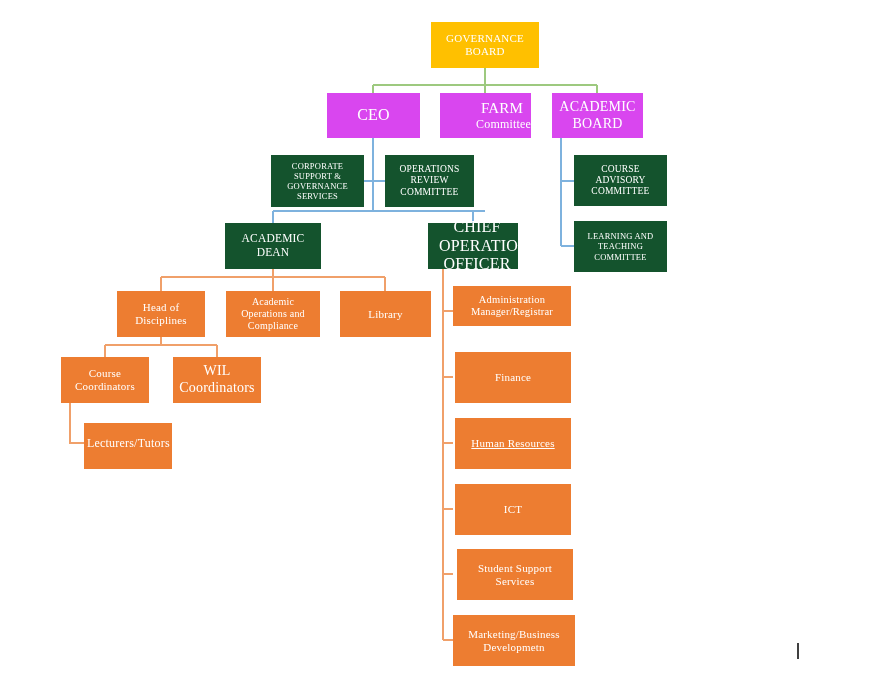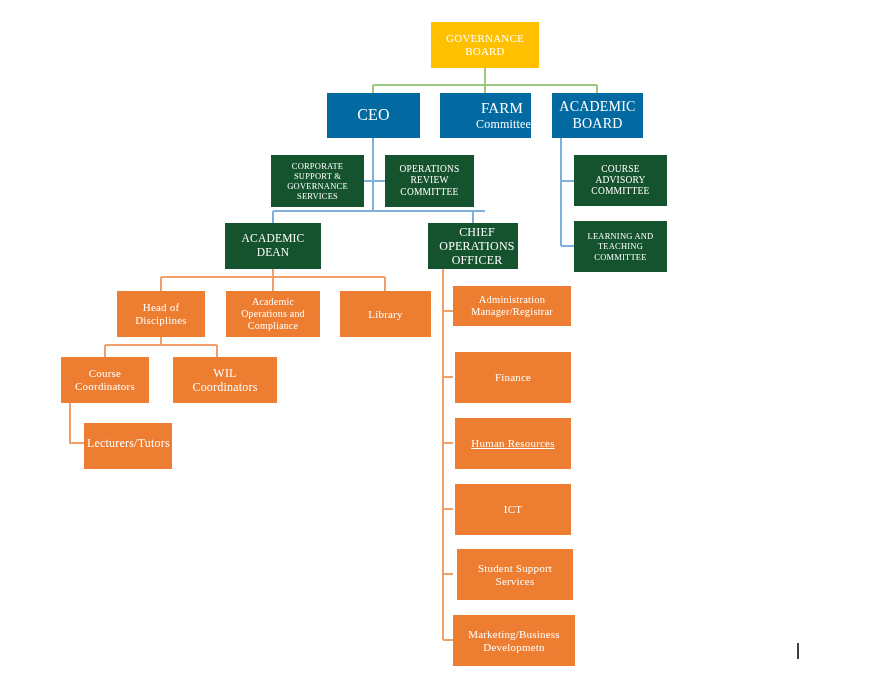--- a/index.html
+++ b/index.html
@@ -39,21 +39,21 @@
     letter-spacing: 0.2px;
     padding: 2px 3px;
   }
   .node .lines {
     width: 100%;
   }
   .node .ln {
     display: block;
   }
   .gold  { background: #ffc000; }
-  .green { background: #0369a1; }
+  .green { background: #d946ef; }
   .blue  { background: #14532d; }
   .orange{ background: #ed7d31; }
 
   .caret {
     position: absolute;
     width: 2px;
     background: #404040;
   }
 </style>
 </head>
@@ -168,21 +168,21 @@
       </span>
   </div>
 
   <div class="node blue" style="left:225px; top:223px; width:96px; height:46px; font-size:11.5px;">
     <span class="lines">
         <span class="ln">ACADEMIC</span>
         <span class="ln">DEAN</span>
       </span>
   </div>
 
-  <div class="node blue" style="left:428px; top:223px; width:90px; height:46px; font-size:12px;padding-left:11px;">
+  <div class="node blue" style="left:428px; top:223px; width:90px; height:46px; font-size:16px;padding-left:11px;">
     <span class="lines">
         <span class="ln">CHIEF</span>
         <span class="ln">OPERATIONS</span>
         <span class="ln">OFFICER</span>
       </span>
   </div>
 
   <div class="node orange" style="left:117px; top:291px; width:88px; height:46px; font-size:11px;">
     <span class="lines">
         <span class="ln">Head of</span>
@@ -204,21 +204,21 @@
       </span>
   </div>
 
   <div class="node orange" style="left:61px; top:357px; width:88px; height:46px; font-size:11px;">
     <span class="lines">
         <span class="ln">Course</span>
         <span class="ln">Coordinators</span>
       </span>
   </div>
 
-  <div class="node orange" style="left:173px; top:357px; width:104px; height:46px; font-size:12px;">
+  <div class="node orange" style="left:173px; top:357px; width:88px; height:46px; font-size:14px;">
     <span class="lines">
         <span class="ln">WIL</span>
         <span class="ln">Coordinators</span>
       </span>
   </div>
 
   <div class="node orange" style="left:84px; top:423px; width:88px; height:46px; font-size:12px; align-items:flex-start; padding-top:13px;">
     <span class="lines">
         <span class="ln">Lecturers/Tutors</span>
       </span>

